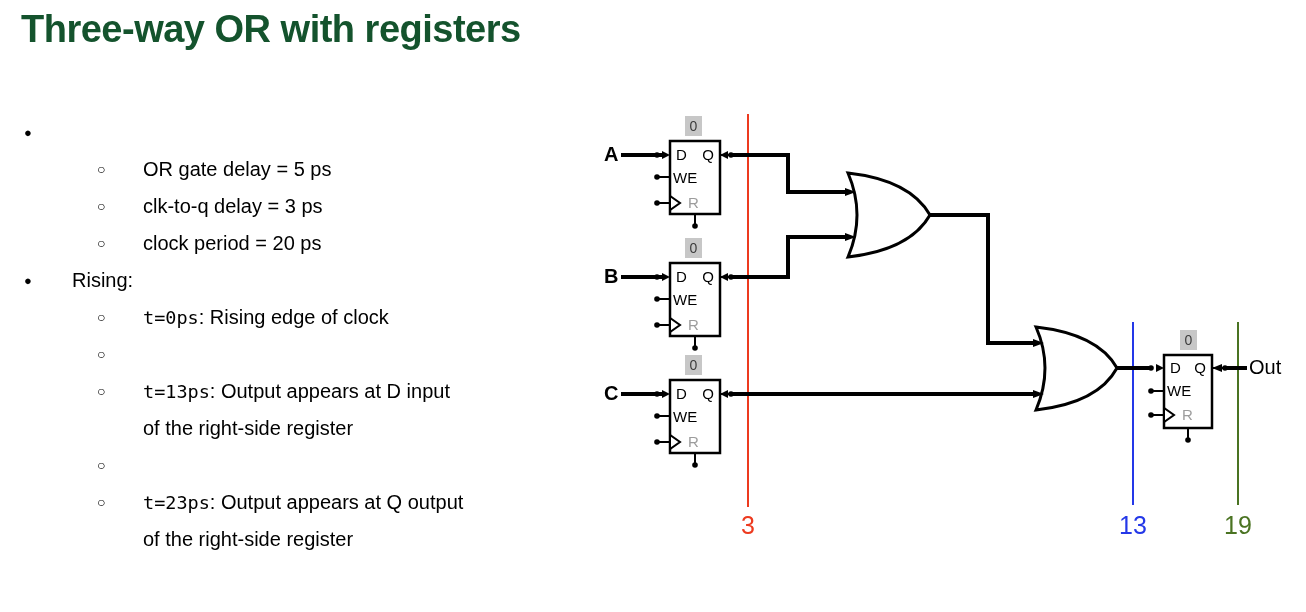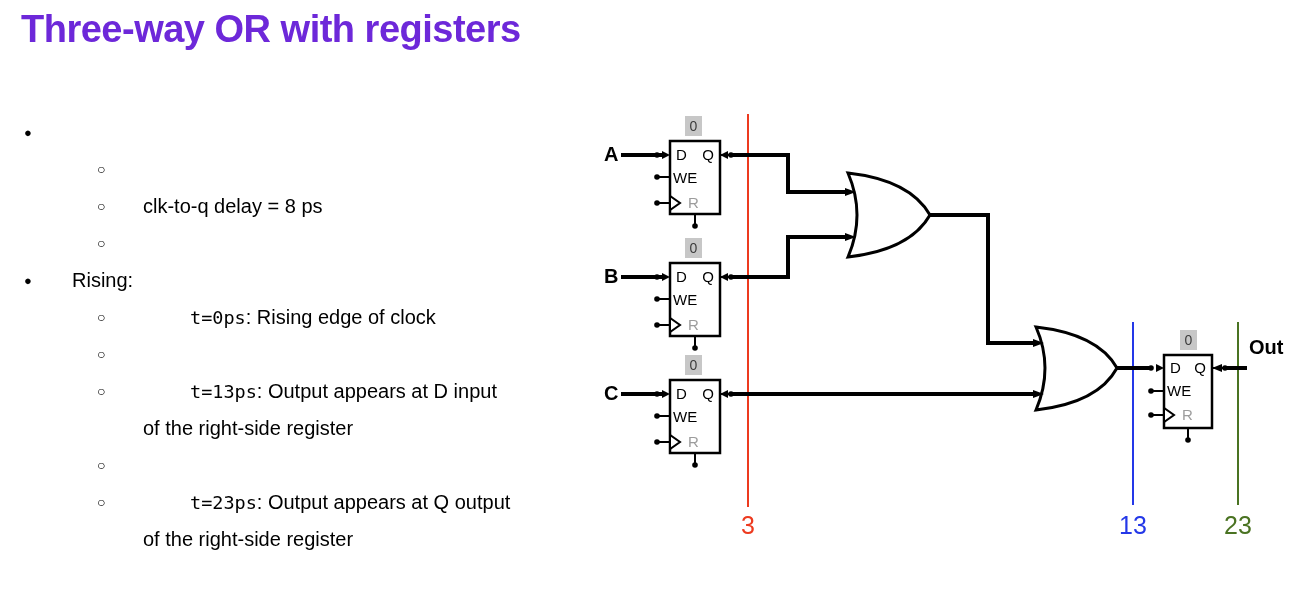--- a/index.html
+++ b/index.html
@@ -3,29 +3,29 @@
 <meta charset="utf-8">
 <style>
   html,body{margin:0;padding:0;}
   body{
     width:1306px;height:612px;position:relative;overflow:hidden;
     background:#ffffff;color:#111;
     font-family:"Liberation Sans",sans-serif;
   }
   .title{
     position:absolute;left:21px;top:8px;
-    font-size:38px;font-weight:700;letter-spacing:-0.5px;color:#6d28d9;text-align:right;
+    font-size:38px;font-weight:700;letter-spacing:-0.5px;color:#14532d;text-align:right;
   }
   .list{position:absolute;left:0;top:114px;width:570px;}
   .li{display:flex;line-height:37px;font-size:20px;color:#000;}
   .li .bullet{flex:0 0 auto;text-align:left;}
   .l1 .bullet{width:48px;padding-left:24px;font-size:13px;}
   .l2 .bullet{width:46px;padding-left:97px;font-size:14px;}
   .li .txt{white-space:pre-wrap;max-width:440px;}
-  .mono{font-family:"DejaVu Sans Mono",monospace;font-size:18.5px;margin-left:47px;}
+  .mono{font-family:"DejaVu Sans Mono",monospace;font-size:18.5px;}
   svg{position:absolute;left:0;top:0;}
   .rbox{fill:#fff;stroke:#000;stroke-width:2.5px;}
   .badge{fill:#c7c7c7;}
   .rv{font-size:14px;fill:#3c3c3c;text-anchor:middle;}
   .pl{font-size:15px;fill:#000;}
   .rl{fill:#9c9c9c;}
   .clk{fill:#fff;stroke:#000;stroke-width:2px;}
   .stub{stroke:#000;stroke-width:2px;}
   .wire{stroke:#000;stroke-width:4px;fill:none;}
   .gate{fill:#fff;stroke:#000;stroke-width:3px;}
@@ -45,27 +45,29 @@
 <body>
 
 <div class="title">Three-way OR with registers</div>
 
 <div class="list">
   <div class="li l1">
     <span class="bullet">●</span>
   </div>
   <div class="li l2">
     <span class="bullet">○</span>
-  </div>
-  <div class="li l2">
-    <span class="bullet">○</span>
-    <span class="txt">clk-to-q delay = 8 ps</span>
-  </div>
-  <div class="li l2">
-    <span class="bullet">○</span>
+    <span class="txt">OR gate delay = 5 ps</span>
+  </div>
+  <div class="li l2">
+    <span class="bullet">○</span>
+    <span class="txt">clk-to-q delay = 3 ps</span>
+  </div>
+  <div class="li l2">
+    <span class="bullet">○</span>
+    <span class="txt">clock period = 20 ps</span>
   </div>
   <div class="li l1">
     <span class="bullet">●</span>
     <span class="txt">Rising:</span>
   </div>
   <div class="li l2">
     <span class="bullet">○</span>
     <span class="txt"><span class="mono">t=0ps</span><span>: Rising edge of clock</span></span>
   </div>
   <div class="li l2">
@@ -194,17 +196,17 @@
   <polygon class="ah" points="1033,339 1033,347 1044,343"></polygon>
   <path class="wire" d="M731 394 H1033"></path>
   <polygon class="ah" points="1033,390 1033,398 1044,394"></polygon>
   <path class="wire" d="M1117 368 H1150"></path>
   <path class="wire" d="M1226 368 H1247"></path>
 </svg>
 
 <div class="io-label" style="left:604px;top:143px;">A</div>
 <div class="io-label" style="left:604px;top:265px;">B</div>
 <div class="io-label" style="left:604px;top:382px;">C</div>
-<div class="io-label" style="left:1249px;top:336px;font-weight:700;">Out</div>
+<div class="io-label" style="left:1249px;top:356px;font-weight:400;">Out</div>
 
 <div class="marker-label m-red" style="left:748px;">3</div>
 <div class="marker-label m-blue" style="left:1133px;">13</div>
-<div class="marker-label m-green" style="left:1238px;">23</div>
+<div class="marker-label m-green" style="left:1238px;">19</div>
 
 </body></html>

